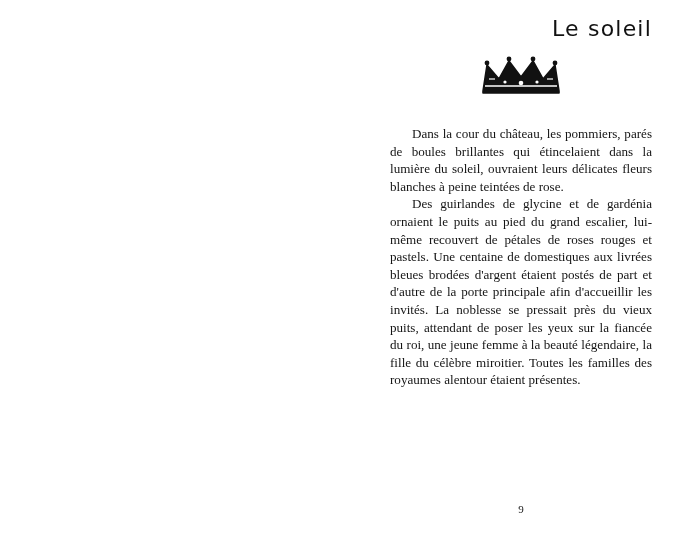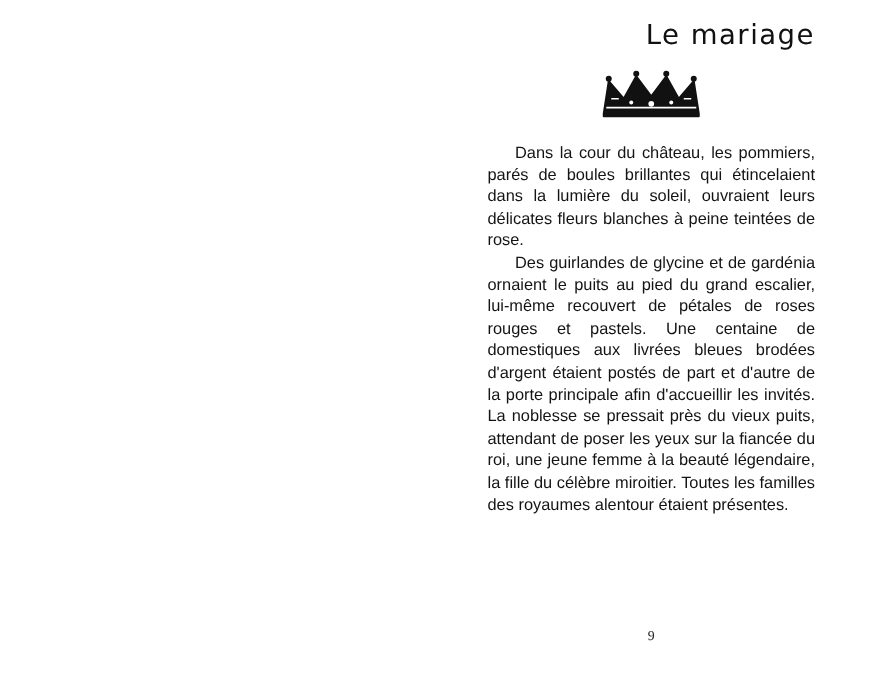--- a/index.html
+++ b/index.html
@@ -51,22 +51,22 @@
     margin-top: 14px;
     display: flex;
     justify-content: center;
     align-items: center;
     height: 42px;
   }
   .ornament svg {
     display: block;
   }
   .body-text {
-    margin-top: 16px;
-    font-family: Liberation Sans, sans-serif;
+    margin-top: 28px;
+    font-family: Liberation Serif, serif;
     font-size: 13.1px;
     line-height: 17.6px;
     text-align: justify;
     color: #141414;
     hyphens: manual;
   }
   .body-text p {
     margin: 0;
     text-indent: 22px;
   }
@@ -82,21 +82,21 @@
   }
 </style>
 </head>
 <body>
 
 <div class="page">
 
   <div class="text-column">
 
 
-    <div class="chapter-title">Le mariage</div>
+    <div class="chapter-title">Le soleil</div>
 
     <div class="ornament">
       <svg width="84" height="42" viewBox="0 0 84 42" aria-hidden="true">
         <path d="M4 38 L4 36 L8 10 L20 24 L30 6 L42 22 L54 6 L64 24 L76 10 L80 36 L80 38 Z" fill="#111111" stroke="#111111" stroke-width="1.6" stroke-linejoin="round"></path>
         <path d="M6 31 L78 31" stroke="#ffffff" stroke-width="1.4"></path>
         <path d="M10 24 L16 24" stroke="#ffffff" stroke-width="1.2"></path>
         <path d="M68 24 L74 24" stroke="#ffffff" stroke-width="1.2"></path>
         <circle cx="42" cy="28" r="2.3" fill="#ffffff"></circle>
         <circle cx="26" cy="27" r="1.6" fill="#ffffff"></circle>
         <circle cx="58" cy="27" r="1.6" fill="#ffffff"></circle>

